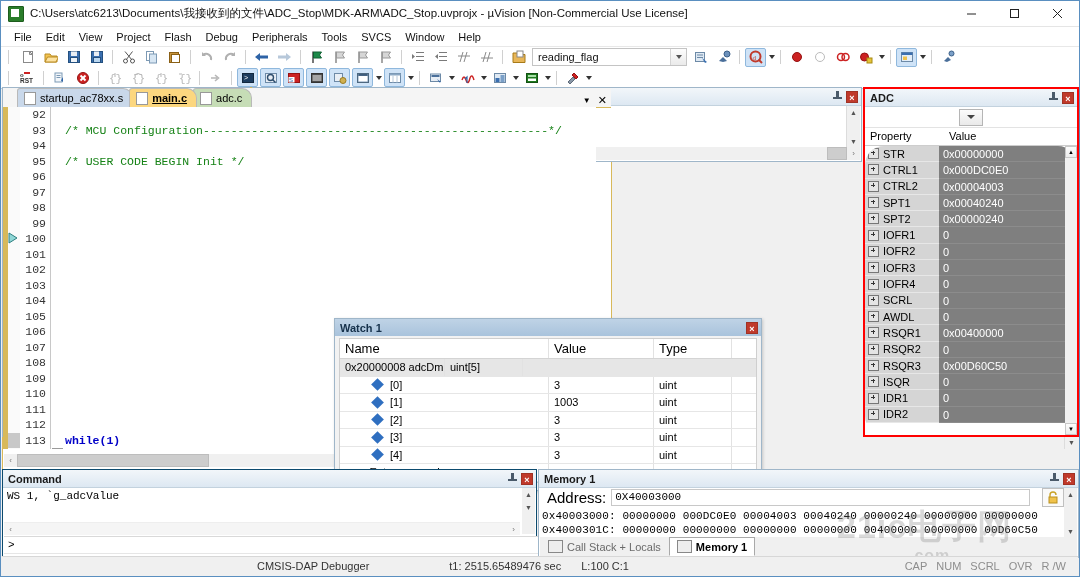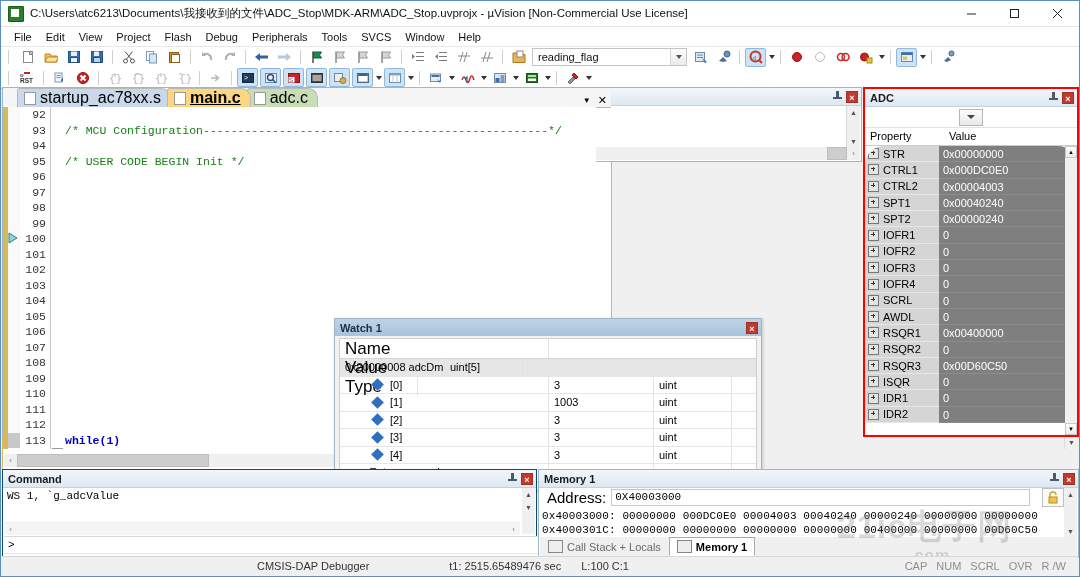--- a/index.html
+++ b/index.html
@@ -87,21 +87,21 @@
   .dis-ln{display:inline-block;width:40px;}
   .vscroll{position:absolute;right:1px;top:18px;width:13px;background:#f0f0f0;border-left:1px solid #dcdcdc;}
   .vs-up,.vs-dn{width:13px;height:13px;display:flex;align-items:center;justify-content:center;font-size:7px;color:#555;}
   .hscroll{position:absolute;left:1px;bottom:1px;height:13px;background:#f0f0f0;display:flex;align-items:center;}
   .hs-l,.hs-r{width:13px;height:13px;display:flex;align-items:center;justify-content:center;font-size:8px;color:#777;}
   .hs-thumb{height:11px;background:#cdcdcd;border:1px solid #bdbdbd;}
 
   
   #editor-panel{left:250px;top:78px;width:610px;height:385px;background:#fff;border:1px solid #d8b95a;box-sizing:border-box;}
   .etabs{height:19px;background:#f5f5f5;display:flex;align-items:flex-end;padding-left:14px;border-bottom:1px solid #d8b95a;position:relative;}
-  .etab{height:18px;display:flex;align-items:center;padding:0 9px 0 6px;font-size:16px;margin-right:-4px;
+  .etab{height:18px;display:flex;align-items:center;padding:0 9px 0 6px;font-size:11px;margin-right:-4px;
         border:1px solid #b9b9b9;border-bottom:none;border-radius:3px 10px 0 0;position:relative;}
   .etab .fico{width:10px;height:11px;background:#fff;border:1px solid #999;margin-right:4px;flex:0 0 auto;}
   .etab.t-startup{background:#c9d8ea;}
   .etab.t-main{background:#fcd77f;z-index:3;}
   .etab.t-main span.lbl{font-weight:bold;text-decoration:underline;}
   .etab.t-adc{background:#c6ddb6;z-index:2;}
   .etabs-right{margin-left:auto;display:flex;align-items:center;padding-right:4px;gap:7px;}
   .ed-body{position:absolute;left:1px;top:20px;width:593px;height:342px;background:#fff;overflow:hidden;
            font-family:"Liberation Mono",monospace;font-size:11.5px;}
   .ed-bar{position:absolute;left:0;top:0;width:5px;height:342px;background:#d8b95a;}
@@ -114,21 +114,21 @@
   .c-blue{color:#0000c8;font-weight:bold;}
   .ed-hl{position:absolute;left:5px;width:12px;height:15.5px;background:#c8c8c8;}
   .arrow-mark{position:absolute;left:4px;width:14px;height:14px;}
 
   
   #watch-win{position:absolute;left:332px;top:231px;width:428px;height:173px;background:#f2f2f2;
              border:1px solid #9fb6c9;box-sizing:border-box;box-shadow:1px 1px 3px rgba(0,0,0,.18);}
   .watch-hdr{height:17px;background:linear-gradient(#bfd3e6,#a9c3dc);display:flex;align-items:center;
              padding-left:5px;font-size:11px;font-weight:bold;color:#15304a;}
   .wt{position:absolute;left:4px;top:19px;width:418px;background:#fff;border:1px solid #cfcfcf;box-sizing:border-box;}
-  .wt-head{display:flex;height:19px;background:#fff;border-bottom:1px solid #d4d4d4;font-size:17px;flex-direction:column;}
+  .wt-head{display:flex;height:19px;background:#fff;border-bottom:1px solid #d4d4d4;font-size:13px;}
   .wt-head div{padding-left:5px;line-height:19px;border-right:1px solid #e2e2e2;box-sizing:border-box;}
   .wt-row{display:flex;height:16.5px;font-size:11px;border-bottom:1px solid #e6e6e6;}
   .wt-row.hl{background:#e6e6e6;}
   .wt-row div{padding-left:5px;line-height:16.5px;border-right:1px solid #e2e2e2;box-sizing:border-box;
               white-space:nowrap;overflow:hidden;}
   .w-c1{width:209px;} .w-c2{width:105px;} .w-c3{width:78px;} .w-c4{width:24px;border-right:none !important;}
   .w-name{display:flex;align-items:center;height:16.5px;}
   .w-exp{width:10px;height:10px;border:1px solid #9a9a9a;background:#fff;position:relative;margin-right:3px;margin-left:4px;flex:0 0 auto;}
   .w-exp:before{content:"";position:absolute;left:2px;top:4px;width:4px;height:1px;background:#333;}
   .w-dia{width:9px;height:9px;background:#2f6fc0;transform:rotate(45deg);margin:0 4px 0 28px;flex:0 0 auto;}

